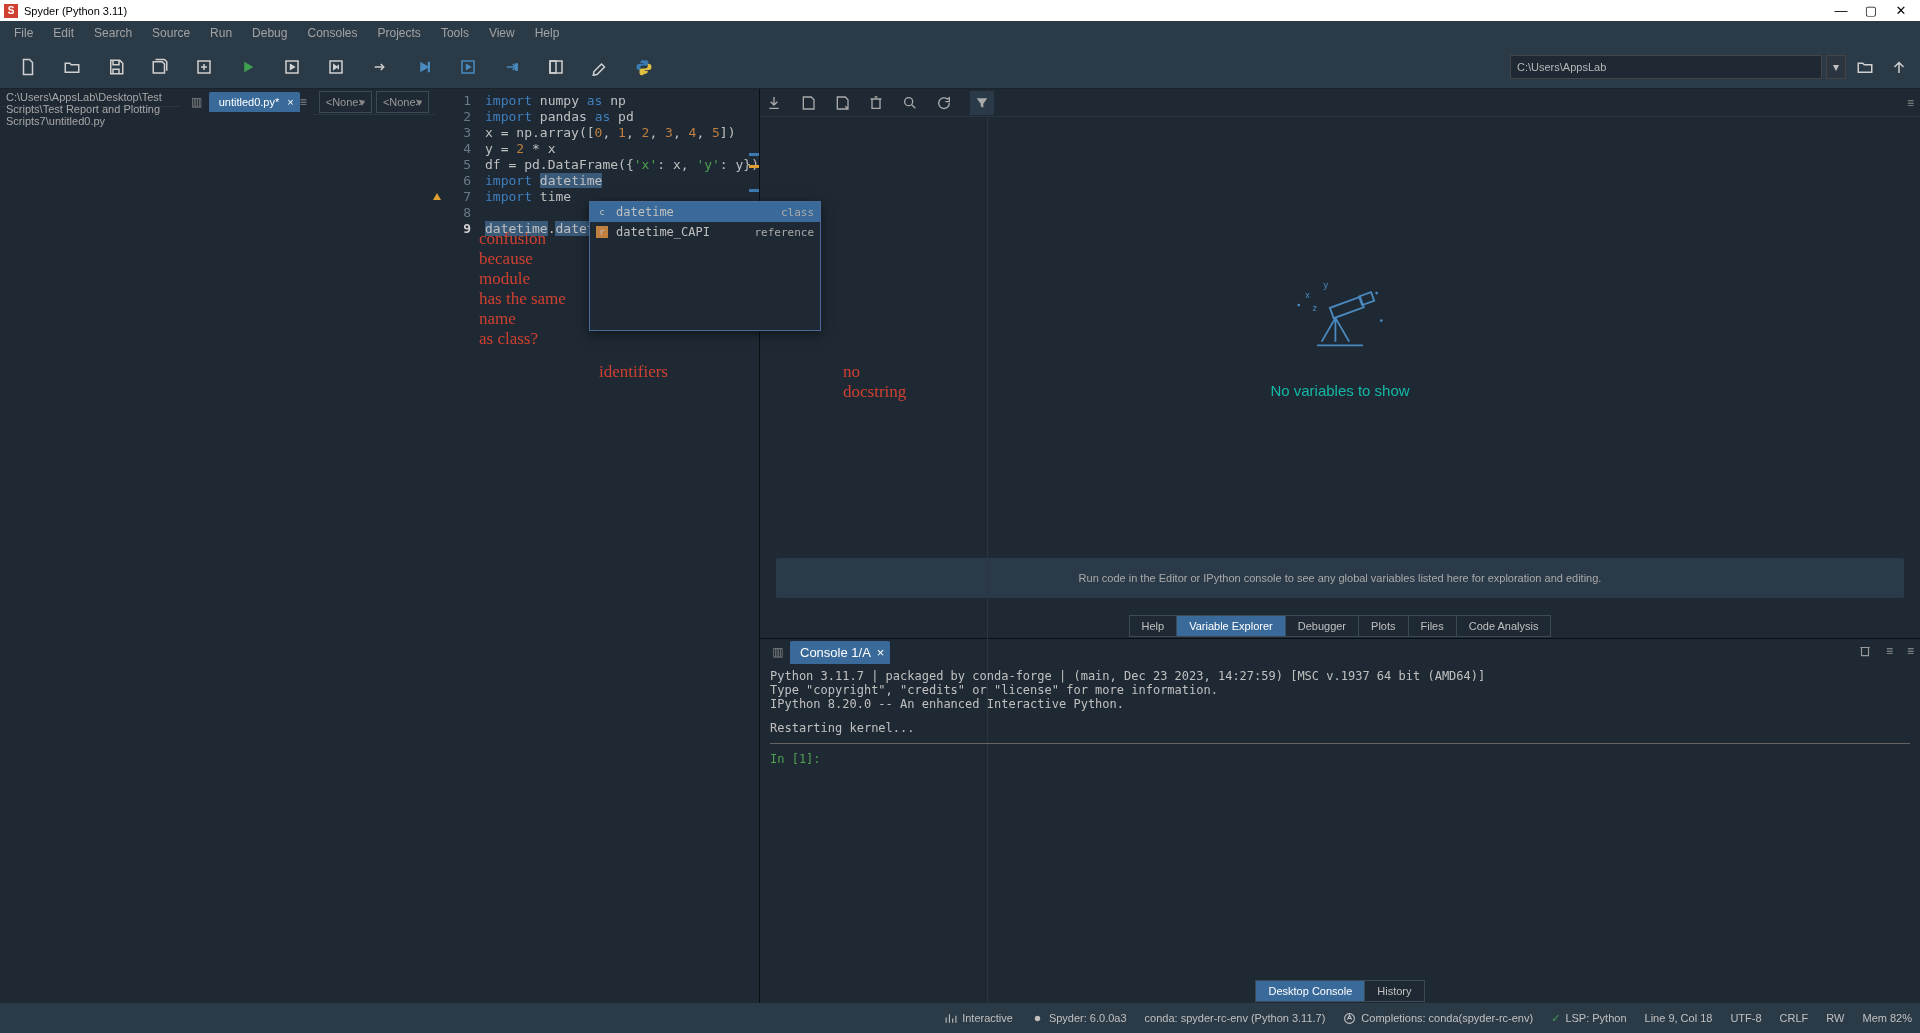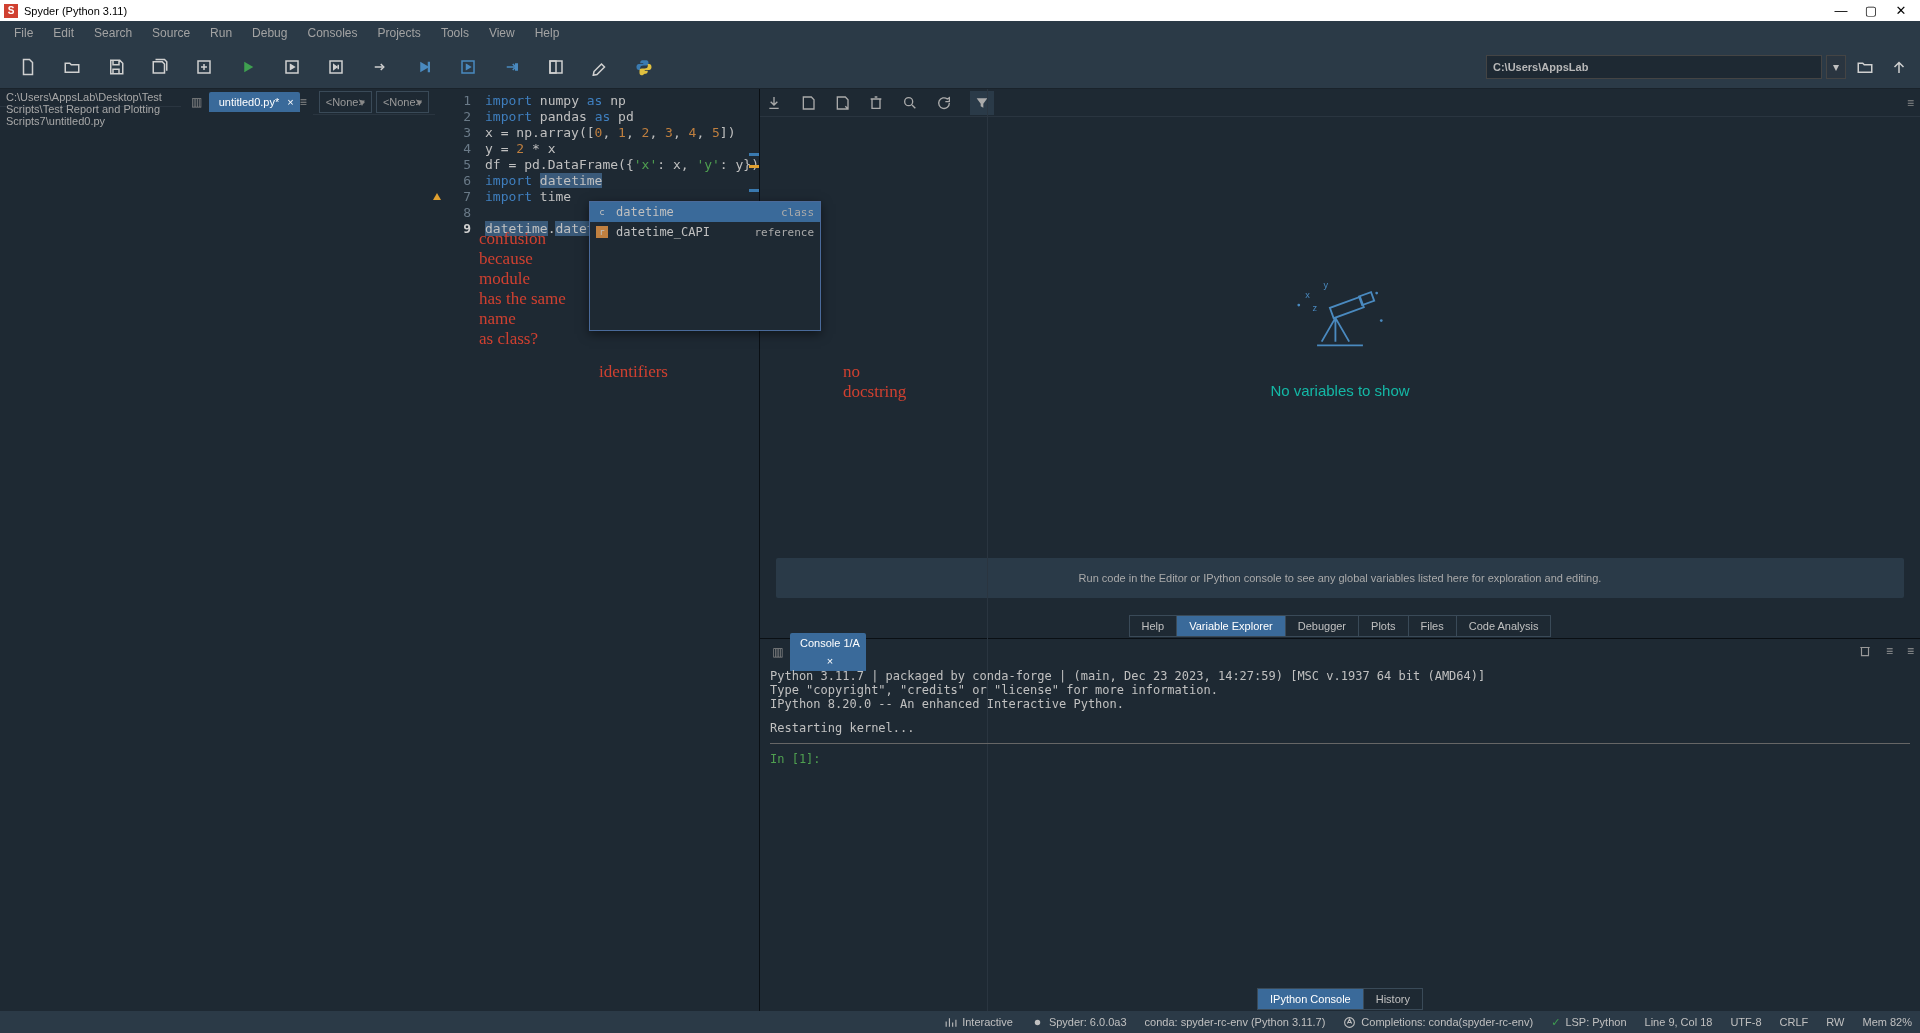--- a/index.html
+++ b/index.html
@@ -7,21 +7,21 @@
 .titlebar { height: 21px; background: #fff; color: #000; display: flex; align-items: center; padding: 0 4px; font-size: 11px; }
 .titlebar .app-icon { width: 14px; height: 14px; background: #d04030; margin-right: 6px; display:flex; align-items:center; justify-content:center; color:#fff; font-weight:bold; font-size:10px;}
 .titlebar .spacer { flex: 1; }
 .titlebar .win-btn { width: 30px; text-align: center; cursor: pointer; font-size: 13px; }
 .menubar { height: 24px; background: #2b3a47; display: flex; align-items: center; padding: 0 4px; font-size: 12px; }
 .menubar span { padding: 3px 10px; cursor: pointer; color: #a3a3a3; }
 .toolbar { height: 44px; background: #2b3a47; display: flex; align-items: center; padding: 0 6px; border-bottom: 1px solid #1a232b; }
 .toolbar .tb-btn { width: 44px; height: 36px; display:flex; align-items:center; justify-content:center; cursor:pointer; color:#d0d0d0; }
 .toolbar .tb-btn svg { width:18px; height:18px; }
 .toolbar .tb-spacer { flex:1; }
-.toolbar .cwd { background:#1e2933; border:1px solid #444; height:24px; width:336px; display:flex; align-items:center; padding:0 6px; font-size:11px; color:#b8b8b8;font-weight:bold; }
+.toolbar .cwd { background:#1e2933; border:1px solid #444; height:24px; width:312px; display:flex; align-items:center; padding:0 6px; font-size:11px; color:#b8b8b8; }
 .toolbar .cwd-wrap { display:flex; align-items:center; gap:4px; }
 .toolbar .cwd-chevron { width:20px; height:24px; background:#2a3540; border:1px solid #444; display:flex; align-items:center; justify-content:center; cursor:pointer; }
 .main { flex:1; display:flex; min-height:0; }
 .left { width: 760px; display:flex; flex-direction:row; background:#1e2933; border-right:1px solid #0a0f14; }
 .breadcrumb { height: 18px; background:#1e2933; padding:2px 6px; font-size:11px; color:#a8a8a8; border-bottom:1px solid #2a3540; }
 .editor-tabbar { height:26px; background:#1e2933; display:flex; align-items:center; padding-left:4px; }
 .editor-tabbar .tab-ico { width:24px; display:flex; justify-content:center; color:#888; }
 .editor-tabbar .tab { background:#3a6a9a; color:#fff; padding:4px 6px 4px 10px; font-size:11px; display:flex; align-items:center; gap:8px; border-radius:2px 2px 0 0; }
 .editor-tabbar .tab .x { cursor:pointer; }
 .editor-tabbar .ham { margin-left:auto; margin-right:6px; cursor:pointer; color:#888; }
@@ -61,32 +61,32 @@
 .ve-body .telescope { width:110px; height:80px; }
 .ve-body .novar { color:#14b8a6; font-size:15px;margin-top:8px; }
 .ve-hint { margin:0 16px 16px 16px; background:#2a3a48; padding:14px; text-align:center; font-size:11px; color:#aaa; border-radius:2px; }
 .pane-tabs { height:24px; display:flex; align-items:center; justify-content:center; gap:0; background:#1e2933; }
 .pane-tabs .pt { padding:4px 12px; font-size:11px; color:#c0c0c0; border:1px solid #3a4a58; cursor:pointer; }
 .pane-tabs .pt.active { background:#3a6a9a; color:#fff; }
 .pane-tabs .pt:not(:first-child) { border-left:none; }
 .console-wrap { flex:1; display:flex; flex-direction:column; }
 .console-tabbar { height:26px; display:flex; align-items:center; padding:0 6px; }
 .console-tabbar .tab-ico { width:24px; display:flex; justify-content:center; color:#888; }
-.console-tabbar .ctab { background:#3a6a9a; padding:4px 6px 4px 10px; font-size:11px; color:#fff; display:flex; align-items:center; gap:6px; border-radius:2px 2px 0 0;flex-direction:column;}
+.console-tabbar .ctab { background:#3a6a9a; padding:4px 6px 4px 10px; font-size:13px; color:#fff; display:flex; align-items:center; gap:6px; border-radius:2px 2px 0 0;}
 .console-tabbar .rbtns { margin-left:auto; display:flex; gap:14px; color:#999; }
 .console-tabbar .rbtns span { cursor:pointer; }
 .console-body { flex:1; padding:4px 10px; font-family: Consolas, monospace; font-size:12px; color:#c0c0c0; overflow:auto; position:relative; }
 .console-body .ln1 { white-space:pre; }
 .console-body .green { color:#4fa050; }
 .console-body .hr { border-top:1px solid #666; margin:8px 0; }
 .console-pane-tabs { height:24px; display:flex; justify-content:center; align-items:center; }
 .console-pane-tabs .pt { padding:4px 12px; font-size:11px; border:1px solid #3a4a58; cursor:pointer; }
 .console-pane-tabs .pt.active { background:#3a6a9a; color:#fff; }
 .console-pane-tabs .pt:not(:first-child){ border-left:none;}
-.statusbar { height:22px; background:#2b3a47; display:flex; align-items:center; font-size:11px; color:#c0c0c0; padding:0 8px; gap:18px; }
+.statusbar { height:30px; background:#2b3a47; display:flex; align-items:center; font-size:11px; color:#c0c0c0; padding:0 8px; gap:18px; }
 .statusbar .sep { flex:1; }
 .statusbar .sb-item { display:flex; align-items:center; gap:5px; }
 .statusbar svg { width:13px; height:13px; }
 .console-body::-webkit-scrollbar { width:14px; }
 .console-body::-webkit-scrollbar-thumb { background:#3a4a58; }
 </style>
 </head>
 <body>
 
 <div class="titlebar">
@@ -374,21 +374,21 @@
       </div>
       <div class="console-body">
         <div class="ln1">Python 3.11.7 | packaged by conda-forge | (main, Dec 23 2023, 14:27:59) [MSC v.1937 64 bit (AMD64)]</div>
         <div class="ln1">Type "copyright", "credits" or "license" for more information.</div>
         <div class="ln1" style="">IPython 8.20.0 -- An enhanced Interactive Python.</div>
         <div class="ln1" style="margin-top:10px">Restarting kernel...</div>
         <div class="hr"></div>
         <div class="ln1"><span class="green">In [1]:</span></div>
       </div>
       <div class="console-pane-tabs" id="ctabs">
-          <div class="pt active">IPython Console</div>
+          <div class="pt active">Desktop Console</div>
           <div class="pt">History</div>
         </div>
     </div>
   </div>
 </div>
 
 <div class="statusbar">
   <div class="sep"></div>
   <div class="sb-item">
       <svg viewBox="0 0 24 24" fill="none" stroke="currentColor" stroke-width="2">

